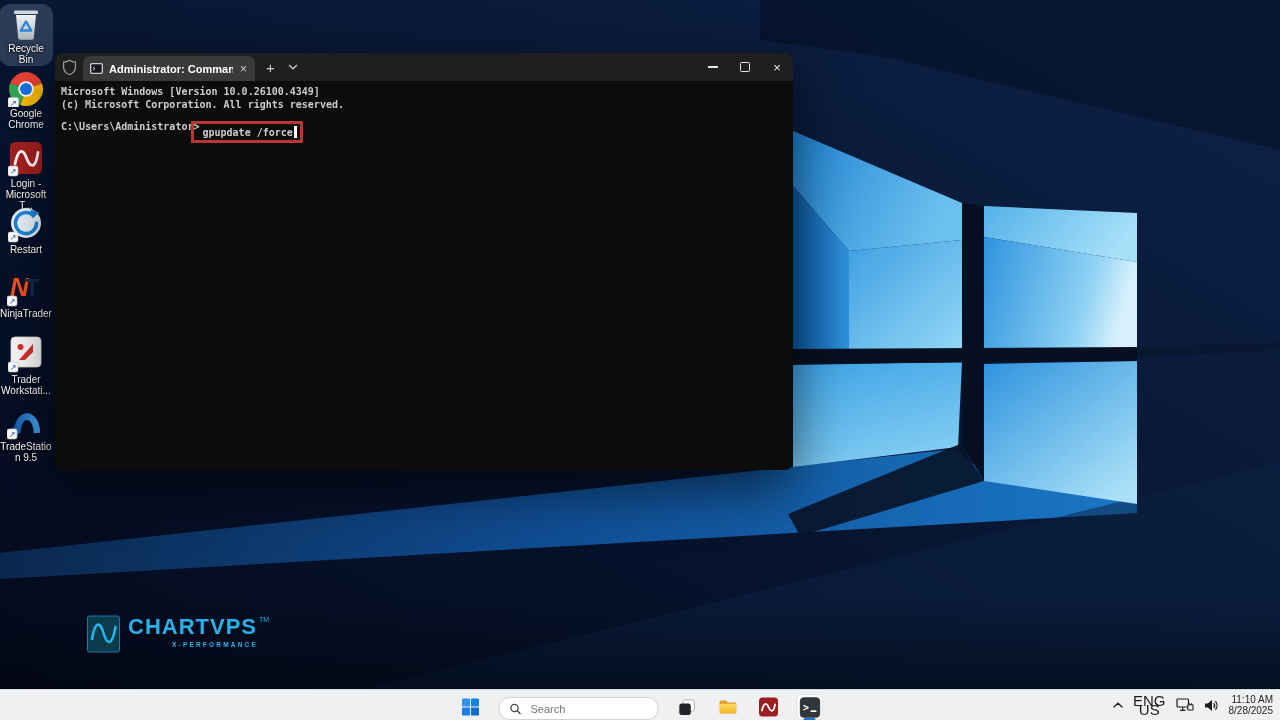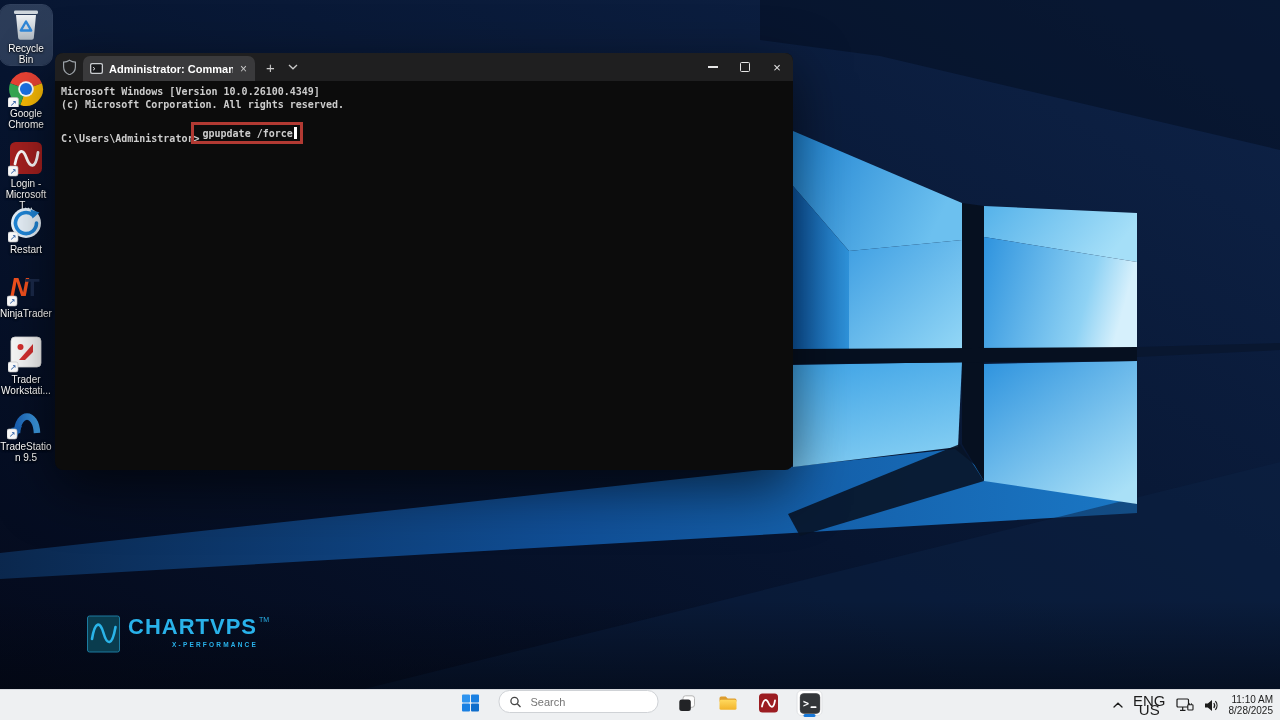--- a/index.html
+++ b/index.html
@@ -38,30 +38,30 @@
   .tab-chev{margin-left:13px;align-self:center;display:flex;}
   .win-controls{margin-left:auto;align-self:stretch;display:flex;}
   .wbtn{width:32px;display:flex;align-items:center;justify-content:center;color:#e6e6e6;}
   .glyph-min{width:10px;height:1.5px;background:#e6e6e6;}
   .glyph-max{width:8px;height:8px;border:1.2px solid #e6e6e6;border-radius:1.5px;}
   .glyph-close{font-size:13px;line-height:13px;color:#e6e6e6;}
 
   .term-body{padding:4px 6px;font-family:"DejaVu Sans Mono","Liberation Mono",monospace;
              font-size:10px;font-weight:600;color:#cccccc;}
   .trow{height:13px;line-height:13px;white-space:pre;}
-  .prompt-row{display:flex;align-items:flex-end;height:23px;margin-top:10px;}
+  .prompt-row{display:flex;align-items:flex-start;height:23px;margin-top:10px;}
   .cmdbox{display:inline-flex;align-items:center;border:3px solid #b23a33;
           padding:1px 3px 1px 8px;margin-left:-8px;height:14px;}
   .cursor{display:inline-block;width:3px;height:12px;background:#fff;margin-left:1px;}
 
   
   .taskbar{position:absolute;left:0;bottom:0;width:1280px;height:30px;background:#eef0f2;
            border-top:1px solid #d8dade;}
   .tb-center{position:absolute;left:50%;top:0;height:30px;transform:translateX(-50%);
-             display:flex;align-items:flex-start;gap:15px;}
+             display:flex;align-items:flex-end;gap:15px;}
   .tb-icon{position:relative;width:26px;height:26px;display:flex;align-items:center;
            justify-content:center;border-radius:5px;}
   .tb-icon.active{background:#ffffff;border:1px solid #dfe1e4;box-sizing:border-box;}
   .tb-icon.active::after{content:"";position:absolute;left:50%;bottom:-2px;transform:translateX(-50%);
            width:12px;height:3px;border-radius:2px;background:#1878d8;}
   .search-pill{display:flex;align-items:center;gap:7px;width:138px;height:21px;
            background:#fff;border:1px solid #cfd2d6;border-radius:11px;padding:0 10px;}
   .search-pill input{border:0;outline:0;background:transparent;font-size:11px;color:#333;
            width:92px;font-family:"Liberation Sans",sans-serif;}
   .tb-right{position:absolute;right:7px;top:0;height:30px;display:flex;align-items:center;gap:10px;}

